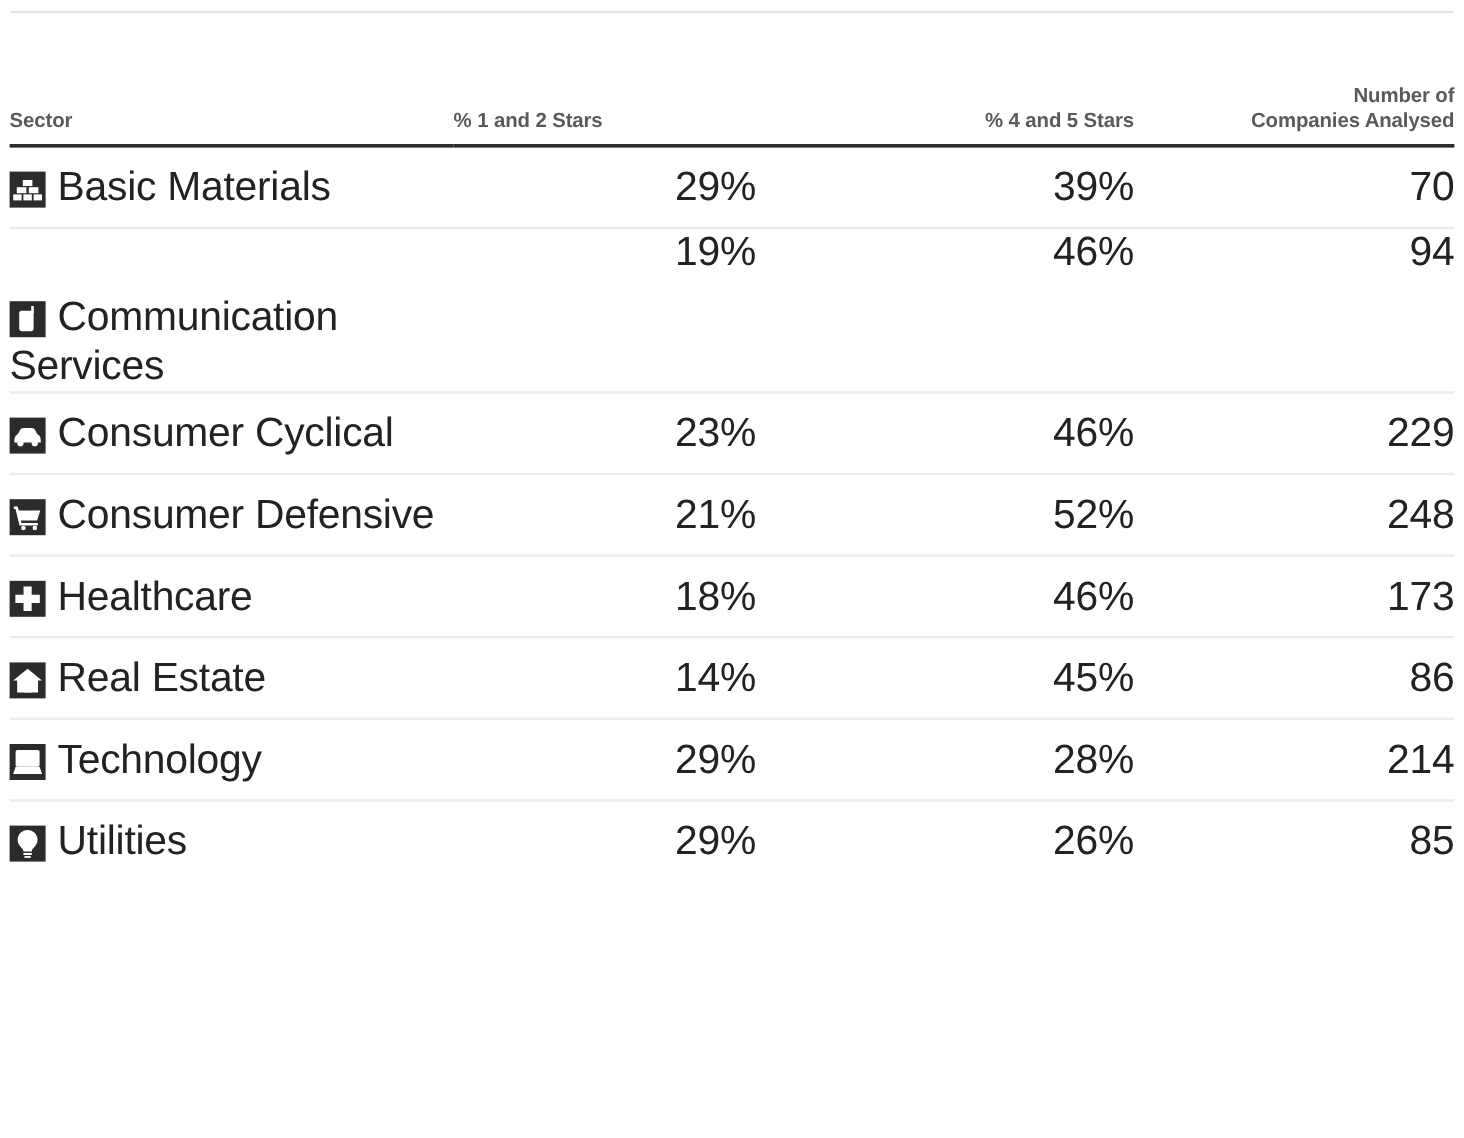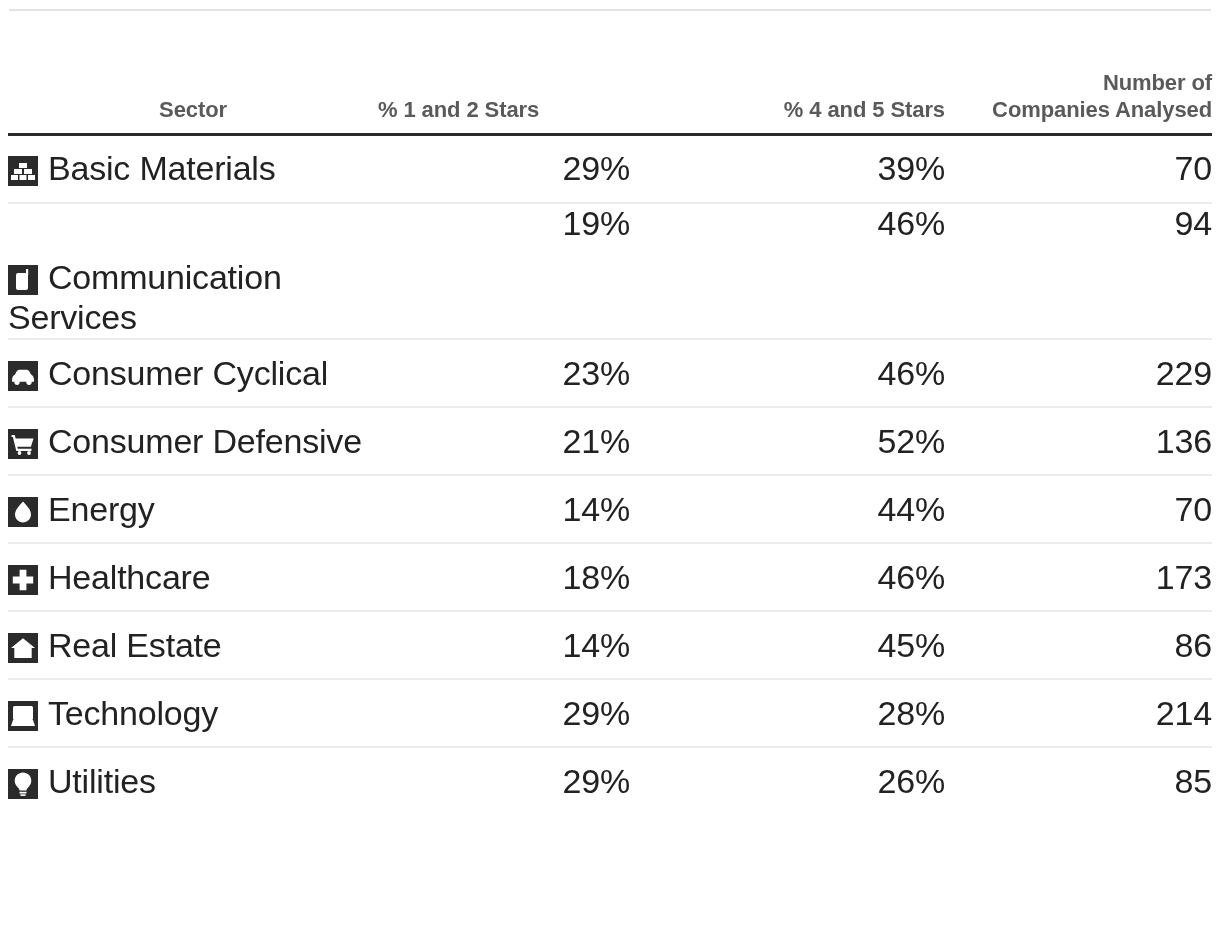--- a/index.html
+++ b/index.html
@@ -42,30 +42,30 @@
   }
 
   table.sector-table {
     width: 100%;
     border-collapse: collapse;
     table-layout: fixed;
   }
 
   
   thead th {
-    font-size: 22px;
+    font-size: 17px;
     font-weight: 700;
     color: #5a5a5a;
     letter-spacing: -0.1px;
     padding: 0 0 9px 0;
     vertical-align: bottom;
     line-height: 1.22;
     border-bottom: 3px solid #2b2b2b;
   }
-  th.col-sector   { text-align: center;  width: 370px; }
+  th.col-sector   { text-align: left;  width: 370px; }
   th.col-low      { text-align: left; width: 252px; padding-right: 0; }
   th.col-high     { text-align: right; width: 315px; padding-right: 0; }
   th.col-count    { text-align: right; width: 267px; padding-right: 0; }
 
   thead th .hdr-line { display: block; }
 
   
   .head-spacer { height: 68px; }
 
   
@@ -227,38 +227,23 @@
                 <svg viewBox="0 0 30 30">
                     <path d="M3.5 6h3.2l1 3.4h17.8l-2.6 8.4H9.3l.6 2h13.6v2.1H8.3L4.9 8.1H3.5z"></path>
                     <circle cx="11.5" cy="24" r="1.9"></circle>
                     <circle cx="21" cy="24" r="1.9"></circle>
                   </svg>
               </span><span class="sector-name">Consumer Defensive</span>
             </span>
           </td>
           <td class="num-cell">21%</td>
           <td class="num-cell">52%</td>
-          <td class="num-cell">136</td>
-        </tr>
-
-        <tr>
-          <td class="sector-cell">
-            <span class="sector-inner">
-              <span class="sector-icon">
-                <svg viewBox="0 0 30 30">
-                    <path d="M15 4.5c4.5 5 8 8.6 8 13.1 0 4.4-3.6 7.9-8 7.9s-8-3.5-8-7.9c0-4.5 3.5-8.1 8-13.1z"></path>
-                    <path d="M15 13.5c2.2 2.4 3.6 4 3.6 6.1 0 2.1-1.6 3.7-3.6 3.7s-3.6-1.6-3.6-3.7c0-2.1 1.4-3.7 3.6-6.1z" fill="#2b2b2b"></path>
-                  </svg>
-              </span><span class="sector-name">Energy</span>
-            </span>
-          </td>
-          <td class="num-cell">14%</td>
-          <td class="num-cell">44%</td>
-          <td class="num-cell">70</td>
-        </tr>
+          <td class="num-cell">248</td>
+        </tr>
+
 
 
         <tr>
           <td class="sector-cell">
             <span class="sector-inner">
               <span class="sector-icon">
                 <svg viewBox="0 0 30 30">
                     <path d="M11.6 4.8h6.8v6.8h6.8v6.8h-6.8v6.8h-6.8v-6.8H4.8v-6.8h6.8z"></path>
                   </svg>
               </span><span class="sector-name">Healthcare</span>

